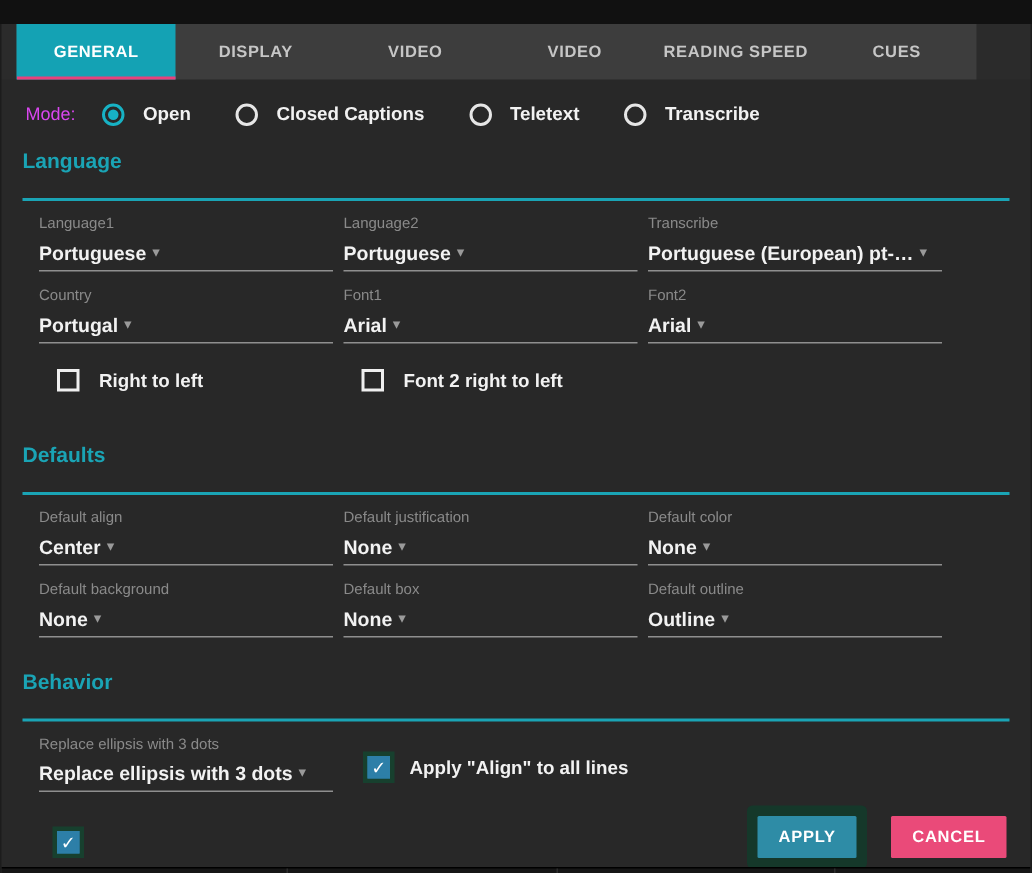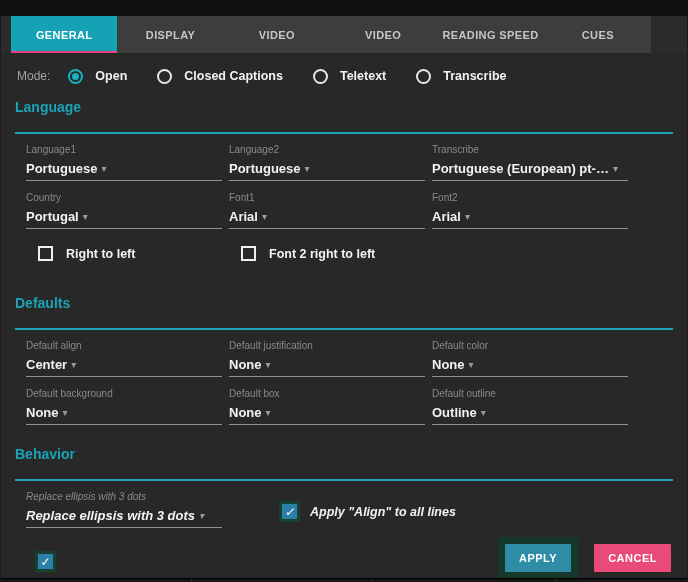--- a/index.html
+++ b/index.html
@@ -14,21 +14,21 @@
   .tabbar-wrap { height:37px; background:#2b2b2b; display:flex; }
   .tabbar { margin-left:10px; width:640px; height:37px; display:flex; background:#3d3d3d; }
   .tab {
     flex:1; display:flex; align-items:center; justify-content:center;
     font-size:11px; font-weight:bold; letter-spacing:.4px; color:#c6c6c6;
     cursor:default; white-space:nowrap; padding:0 6px;
   }
   .tab.active { background:#14a2b4; color:#fff; box-shadow: inset 0 -2px 0 #e8417c; }
   
   .mode-row { display:flex; align-items:center; margin:10px 0 0 16px; height:26px; }
-  .mode-label { color:#a3a3a3; font-size:12px; margin-right:18px; }
+  .mode-label { color:#d946ef; font-size:12px; margin-right:18px; }
   .radio-row { display:flex; align-items:center; margin-right:30px; cursor:default; }
   .radio {
     width:15px; height:15px; border-radius:50%; border:2px solid #e6e6e6;
     display:inline-flex; align-items:center; justify-content:center; margin-right:12px;
     background:transparent; flex:0 0 auto;
   }
   .radio.selected { border-color:#17b2c4; }
   .radio.selected::after { content:""; width:7px; height:7px; border-radius:50%; background:#17b2c4; }
   .radio-label { color:#f2f2f2; font-size:12.5px; font-weight:bold; }
   
@@ -56,22 +56,22 @@
     display:inline-flex; align-items:center; justify-content:center; flex:0 0 auto;
     font-size:12px; color:transparent; background:transparent;
   }
   .checkbox.checked {
     background:#2d7fa8; border-color:#2d7fa8; color:#fff;
     box-shadow:0 0 0 3px #17402e;
   }
   .check-label { color:#f2f2f2; font-size:12.5px; font-weight:bold; white-space:nowrap; }
   
   .behavior-grid {
-    display:grid; grid-template-columns:196px auto; column-gap:60px;
-    margin:10px 0 0 25px; align-items:center;font-style:italic;
+    display:grid; grid-template-columns:196px auto; column-gap:23px;
+    margin:10px 0 0 25px; align-items:center;
   }
   .behavior-grid .check-row { margin-top:4px; }
   .single-check { margin:26px 0 0 37px; }
   
   .btn-row { position:absolute; right:16px; bottom:14px; display:flex; align-items:center; }
   .btn {
     border:none; color:#fff; font-family:inherit; font-size:11px; font-weight:bold;
     letter-spacing:.5px; padding:8px 14px; cursor:pointer; border-radius:1px;
   }
   .btn-apply { background:#2e8ca6; box-shadow:0 0 0 7px #15382a; margin-right:23px; }

